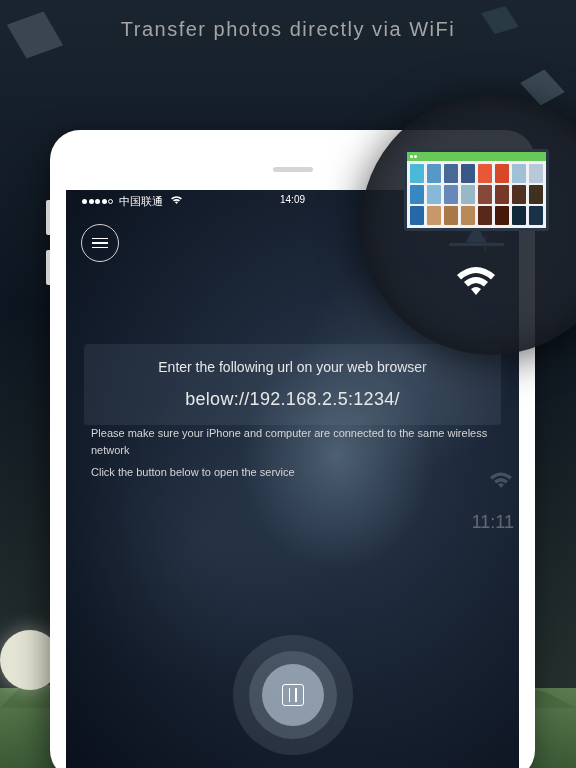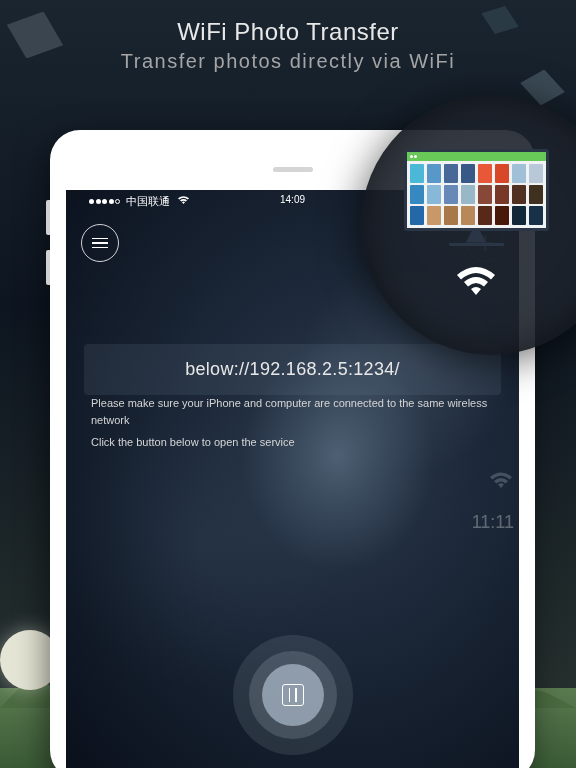--- a/index.html
+++ b/index.html
@@ -112,21 +112,21 @@
       background: #1a2535;
       background-image: radial-gradient(ellipse at 60% 45%, rgba(90,110,130,0.8) 0%, rgba(40,55,75,0.5) 25%, rgba(20,30,45,0.3) 50%, rgba(5,10,20,0.8) 100%),
                         radial-gradient(circle at 75% 30%, rgba(130,150,170,0.3) 0%, transparent 20%),
                         radial-gradient(circle at 30% 60%, rgba(60,80,100,0.4) 0%, transparent 30%);
       overflow: hidden;
     }
     
     .status-bar {
       display: flex;
       align-items: center;
-      padding: 6px 23px;
+      padding: 6px 16px;
       color: #fff;
       font-size: 12px;
       height: 22px;
     }
     .status-left {
       display: flex;
       align-items: center;
       gap: 4px;
     }
     .signal-dots {
@@ -402,21 +402,20 @@
 </head>
 <body>
 
 <div class="bg-shape s1"></div>
 <div class="bg-shape s2"></div>
 <div class="bg-shape s3"></div>
 <div class="bg-ground"></div>
 <div class="moon"></div>
 
 <div class="header">
-  <div class="header-title">WiFi Photo Transfer</div>
   <div class="header-subtitle">Transfer photos directly via WiFi</div>
 </div>
 
 <div class="tablet">
   <div class="tablet-buttons"></div>
   <div class="tablet-buttons b2"></div>
   <div class="speaker"></div>
 
   <div class="screen">
 
@@ -462,20 +461,21 @@
     </div>
 
     <div class="wifi-overlay">
       <svg width="26" height="20" viewBox="0 0 26 20">
         <path d="M13 18 L16 14.5 Q13 12 10 14.5 Z M6 11 Q13 5 20 11 L17.5 13.5 Q13 9.5 8.5 13.5 Z M2 7 Q13 -2 24 7 L21.5 9.5 Q13 2 4.5 9.5 Z" fill="#aab5c0"></path>
       </svg>
       <div class="wifi-overlay-time">11:11</div>
     </div>
 
     <div class="content-box">
+      <div class="content-box-prompt">Enter the following url on your web browser</div>
       <div class="content-box-url">below://192.168.2.5:1234/</div>
     </div>
 
     <div class="instructions">
       <p>Please make sure  your iPhone and computer are connected to the same wireless network</p>
       <p>Click the button below to open the service</p>
     </div>
 
     <div class="center-button-wrap">
       <div class="center-ring r1"></div>

